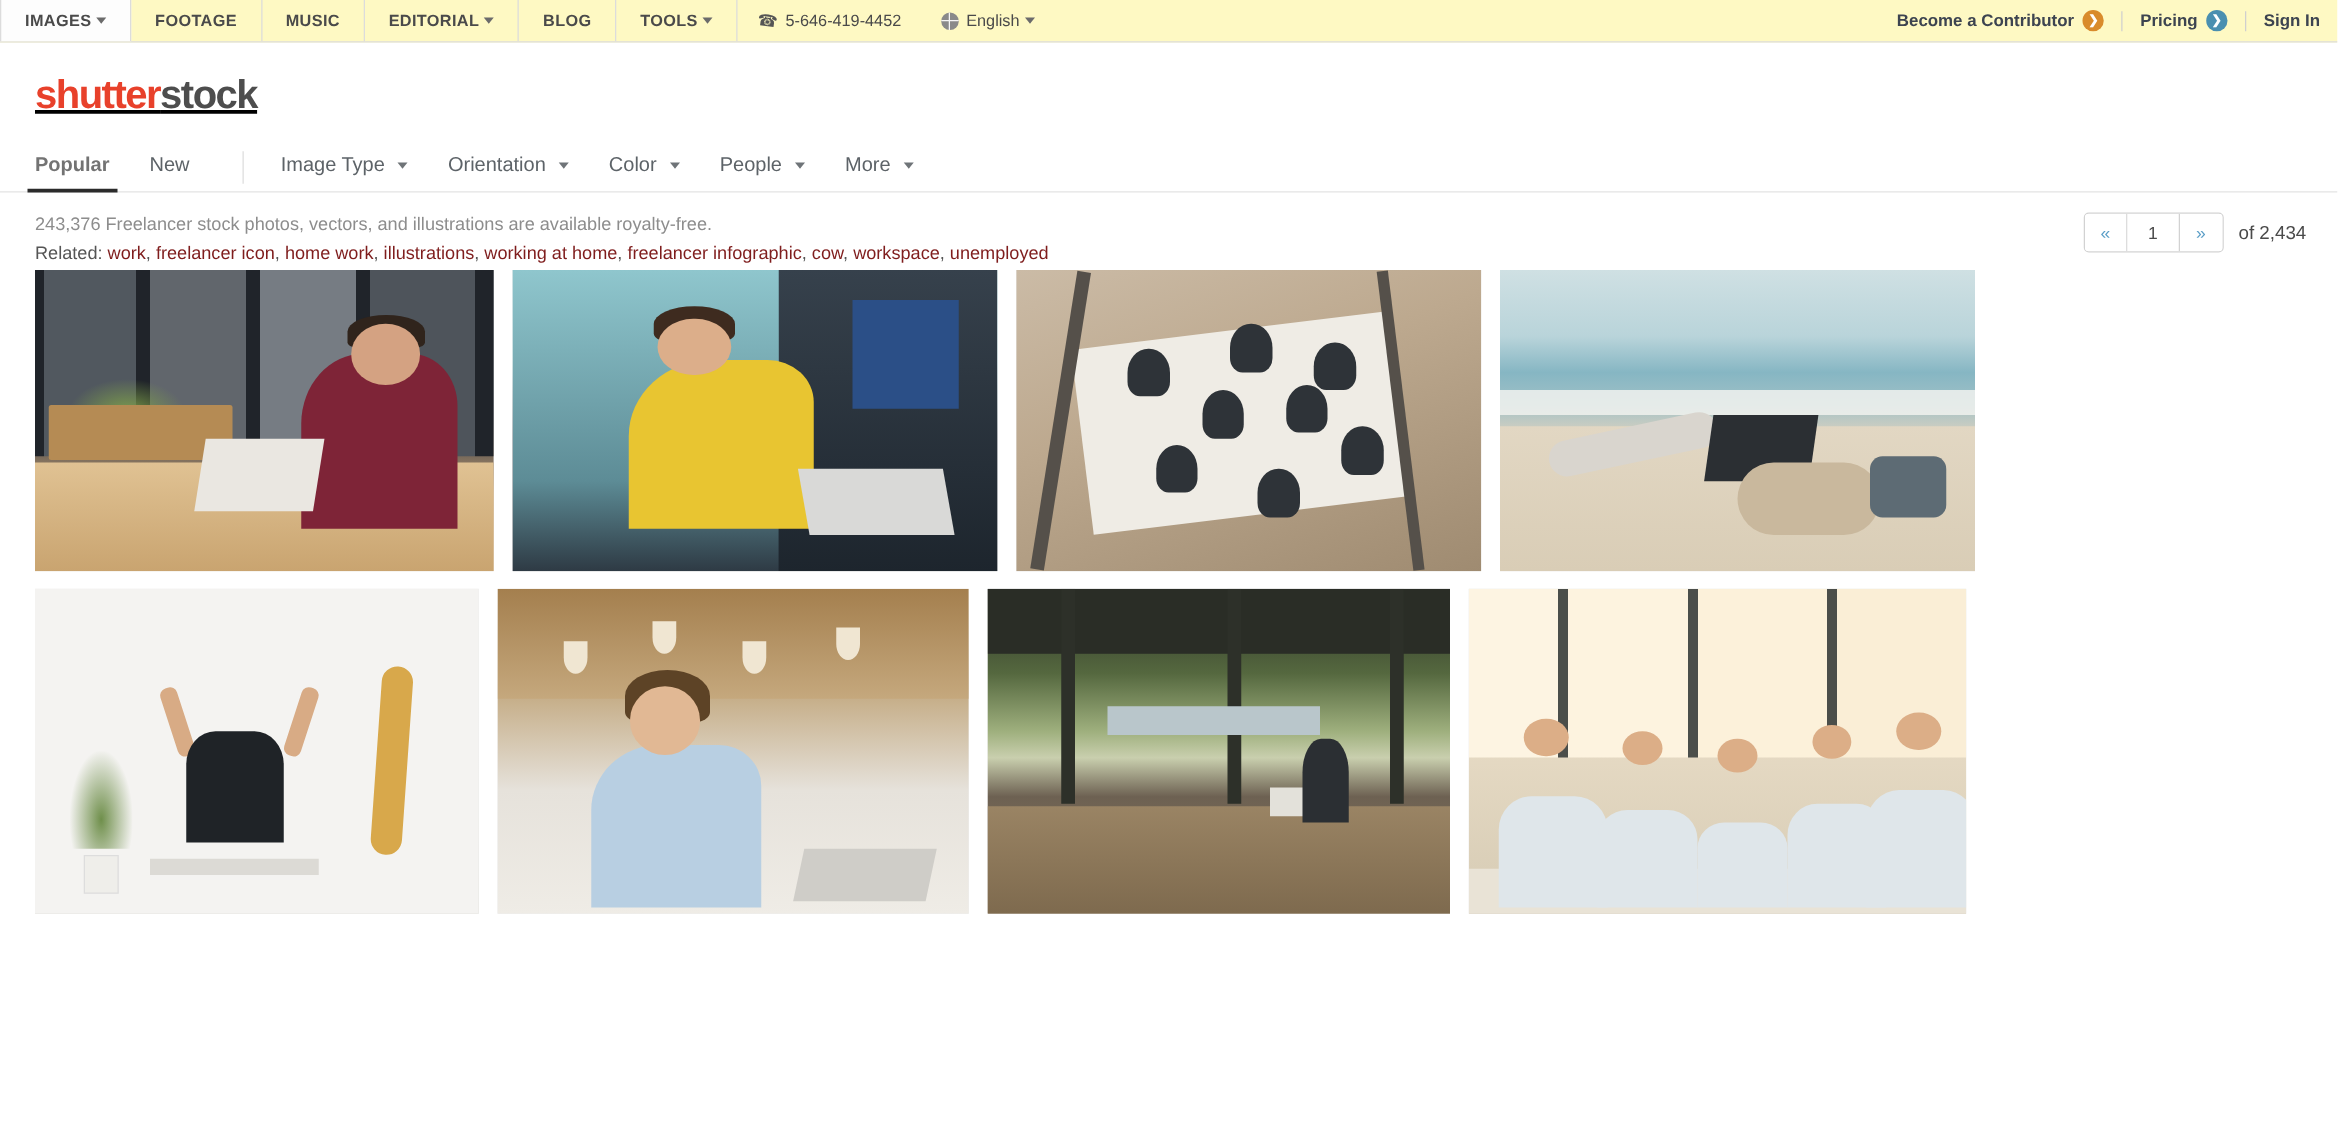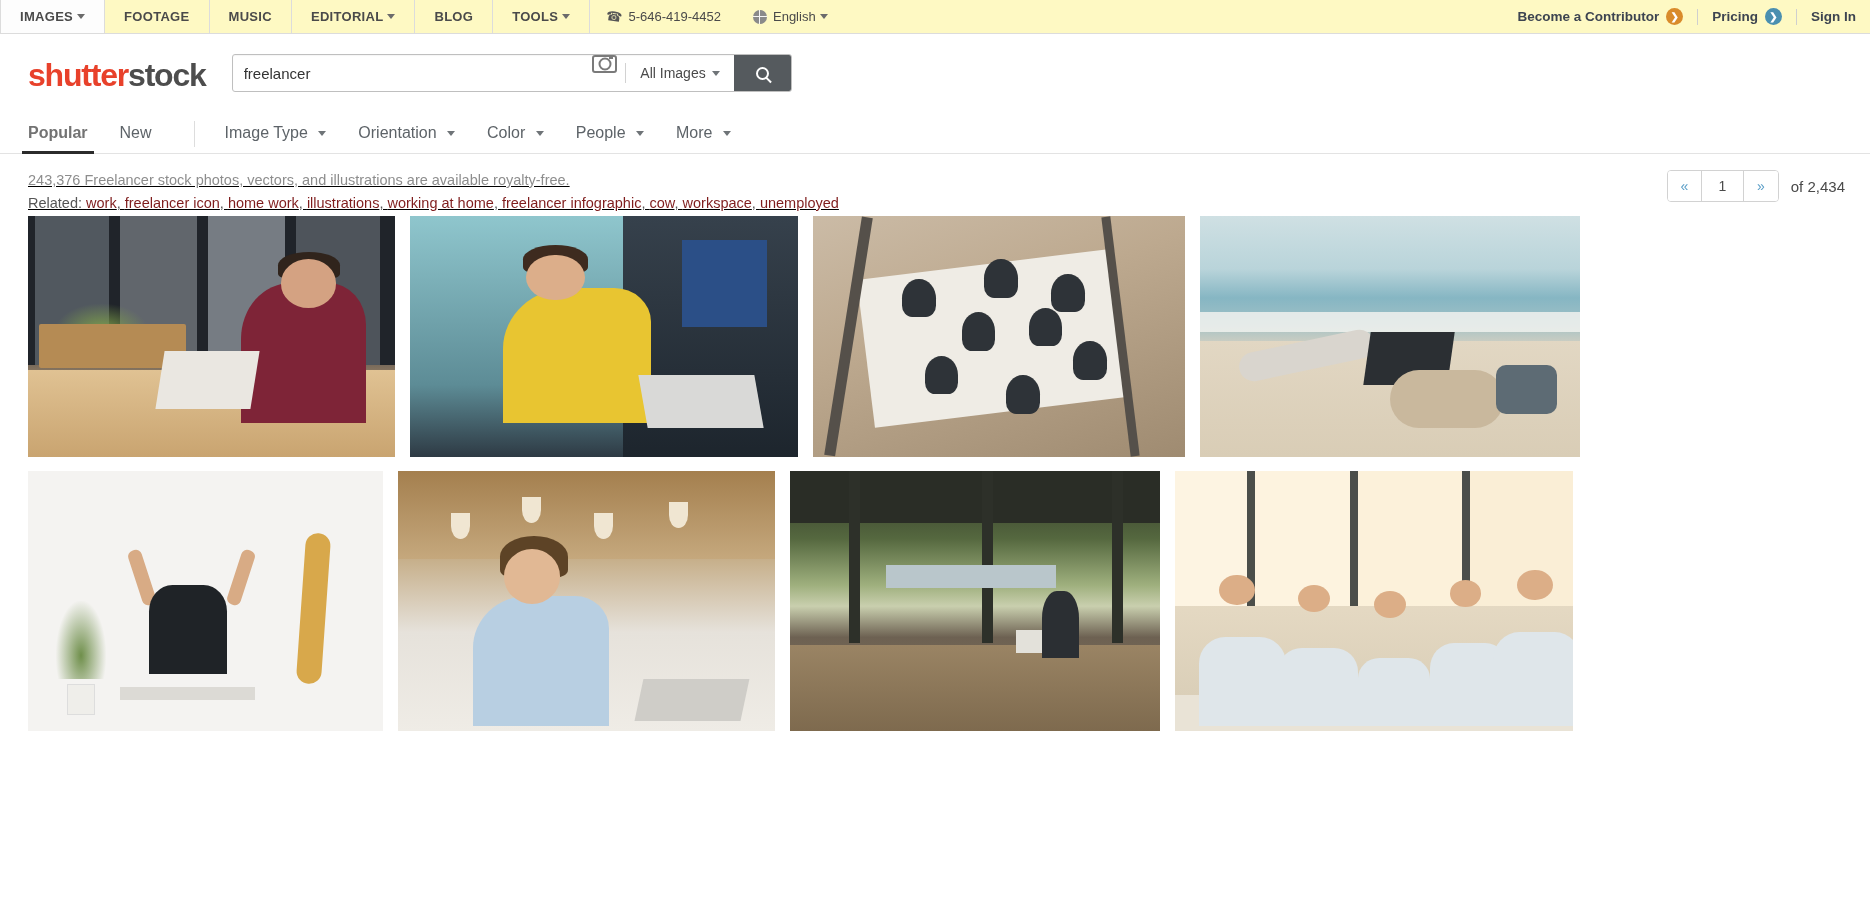--- a/index.html
+++ b/index.html
@@ -77,20 +77,21 @@
     color: #fff; font-size: 10px; font-weight: bold; line-height: 1;
     flex: none;
   }
 
   
   .header {
     height: 78px;
     display: flex; align-items: center;
     padding-left: 28px;
     background: #fff;
+    text-decoration: underline;
   }
   .logo {
     font-size: 32px;
     font-weight: bold;
     letter-spacing: -1.2px;
     white-space: nowrap;
     line-height: 1;
     margin-top: 4px;
   }
   .logo .red { color: #e8412b; }
@@ -195,21 +196,20 @@
     border-right: 4.5px solid transparent;
     border-top: 5.5px solid #6f7478;
     vertical-align: middle;
   }
 
   
   .meta {
     padding: 16px 0 0 28px;
     position: relative;
     height: 62px;
-    text-decoration: underline;
   }
   .meta-count { font-size: 14.5px; color: #8d8d8d; line-height: 20px; }
   .meta-related { font-size: 14.5px; color: #555; line-height: 22px; margin-top: 2px; }
   .meta-related .rl { color: #7f1d1d; cursor: pointer; }
 
   .pager {
     position: absolute;
     right: 25px; top: 16px;
     display: flex; align-items: center;
   }
@@ -367,34 +367,20 @@
       <span>Sign In</span>
     </div>
   </div>
 </div>
 
 <div class="header">
   <div class="logo">
     <span class="red">shutter</span><span class="dark">stock</span>
   </div>
 
-  <div class="searchwrap">
-    <div class="search-input-box">
-      <input class="search-input" type="text" value="freelancer" style="">
-    </div>
-    <div class="cam-icon"></div>
-    <div class="search-div"></div>
-    <div class="allimages">
-      <span>All Images</span>
-      <span class="caret"></span>
-    </div>
-    <div class="search-btn">
-      <span class="mag"></span>
-    </div>
-  </div>
 </div>
 
 <div class="tabsbar">
   <div class="tab active">
     <span>Popular</span>
   </div>
   <div class="tab">
     <span>New</span>
   </div>
   <div class="tab-divider"></div>

